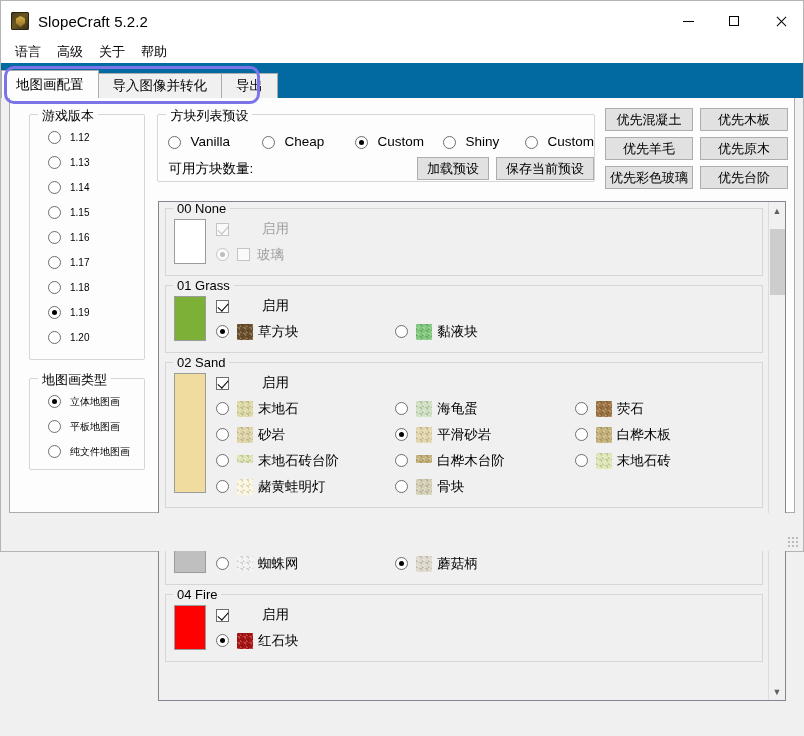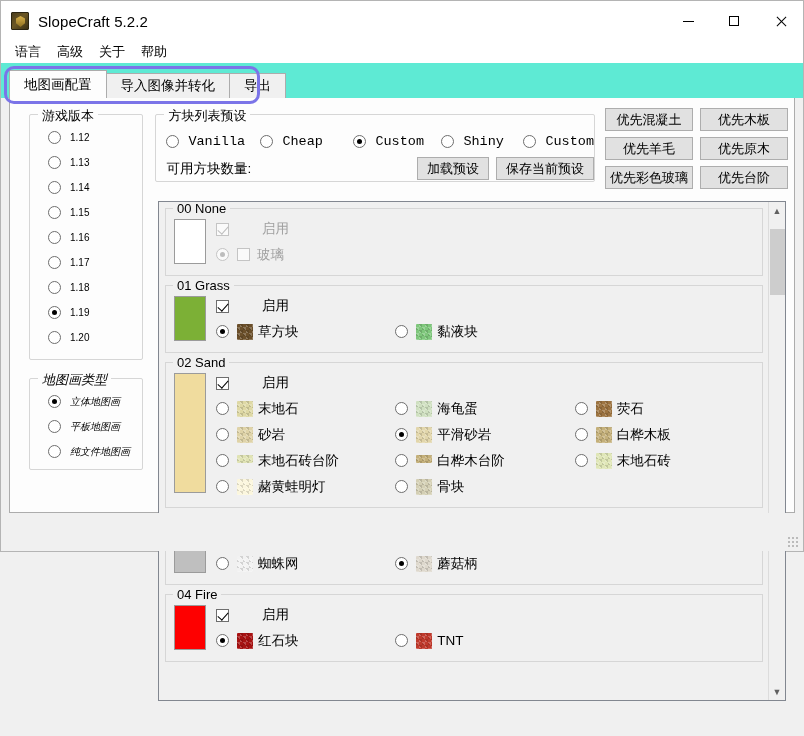--- a/index.html
+++ b/index.html
@@ -73,21 +73,21 @@
   .menubar {
     height: 22px; min-height: 22px;
     background: #ffffff;
     display: flex; align-items: center;
     padding-left: 6px;
     font-size: 13px;
   }
   .menu-item { padding: 2px 8px; cursor: default; }
 
   
-  .tabwrap { position: relative; padding: 8px 0 0 8px; background: #5eead4; }
+  .tabwrap { position: relative; padding: 8px 0 0 0; background: #0369a1; }
   .tabbar {
     display: flex; align-items: flex-end;
     height: 27px;
     position: relative; z-index: 2;
   }
   .tab {
     height: 25px;
     padding: 0 14px;
     display: flex; align-items: center;
     background: #f0f0f0;
@@ -189,30 +189,30 @@
     border: solid #000;
     border-width: 0 1.6px 1.6px 0;
     transform: rotate(42deg);
   }
   .disabled { color: #a0a0a0; }
   .disabled .chk, .disabled .radio { border-color: #c4c4c4; background: #fafafa; }
   .disabled .chk.checked:after { border-color: #bdbdbd; }
   .disabled .radio.checked:after { background: #bdbdbd; }
 
   
-  #map-type-group { margin-top: 18px; height: 92px; font-style: italic; }
+  #map-type-group { margin-top: 18px; height: 92px; }
 
   
   #preset-group { height: 68px; padding: 0; }
   .preset-radios {
     display: flex; align-items: center;
     height: 28px; margin-top: 12px;
     padding-left: 10px;
   }
-  .preset-radios .preset-opt { display: flex; align-items: center; font-size: 13.5px; font-family: Liberation Mono, monospace; }
+  .preset-radios .preset-opt { display: flex; align-items: flex-end; font-size: 13.5px; }
   .preset-opt.w1 { width: 94px; }
   .preset-opt.w2 { width: 93px; }
   .preset-opt.w3 { width: 88px; }
   .preset-opt.w4 { width: 82px; }
   .preset-line2 {
     display: flex; align-items: center;
     padding-left: 10px; margin-top: 2px;
     font-size: 13.5px;
   }
   .btn {
@@ -637,25 +637,20 @@
                 <div class="enable-row">
                   <span class="chk checked"></span>
                   <span>启用</span>
                 </div>
                 <div class="opt-grid">
                   <div class="opt">
                     <span class="radio checked"></span>
                     <span class="tex" style="background: linear-gradient(45deg, rgba(0, 0, 0, 0.13) 25%, transparent 25%, transparent 75%, rgba(0, 0, 0, 0.13) 75%) 0px 0px / 6px 6px, linear-gradient(45deg, rgba(255, 255, 255, 0.22) 25%, transparent 25%, transparent 75%, rgba(255, 255, 255, 0.22) 75%) 3px 3px / 6px 6px, 0px 0px / auto rgb(168, 18, 18);"></span>
                     <span>红石块</span>
                   </div>
-                  <div class="opt">
-                    <span class="radio"></span>
-                    <span class="tex" style="background: linear-gradient(45deg, rgba(0, 0, 0, 0.13) 25%, transparent 25%, transparent 75%, rgba(0, 0, 0, 0.13) 75%) 0px 0px / 6px 6px, linear-gradient(45deg, rgba(255, 255, 255, 0.22) 25%, transparent 25%, transparent 75%, rgba(255, 255, 255, 0.22) 75%) 3px 3px / 6px 6px, 0px 0px / auto rgb(192, 57, 43);"></span>
-                    <span>TNT</span>
-                  </div>
                 </div>
               </div>
             </div>
           </div>
         </div>
       <div class="vscroll">
         <div class="vs-arrow">▲</div>
         <div class="vs-track">
           <div class="vs-thumb"></div>
         </div>

